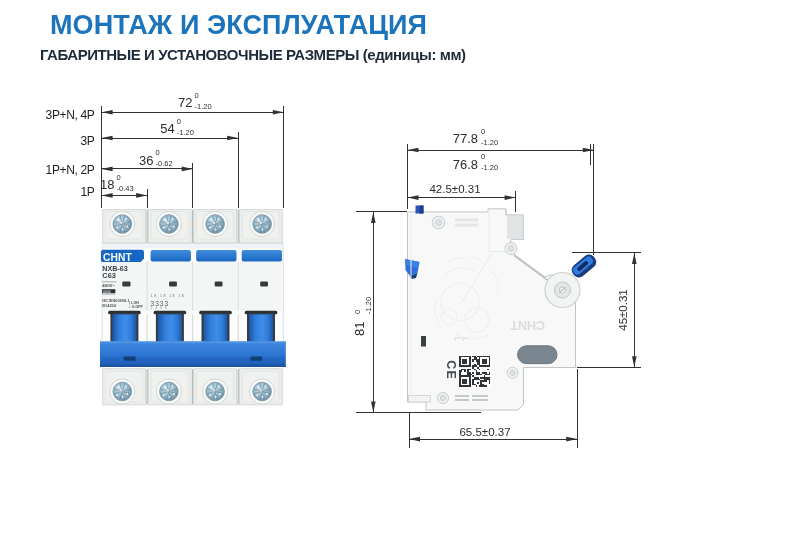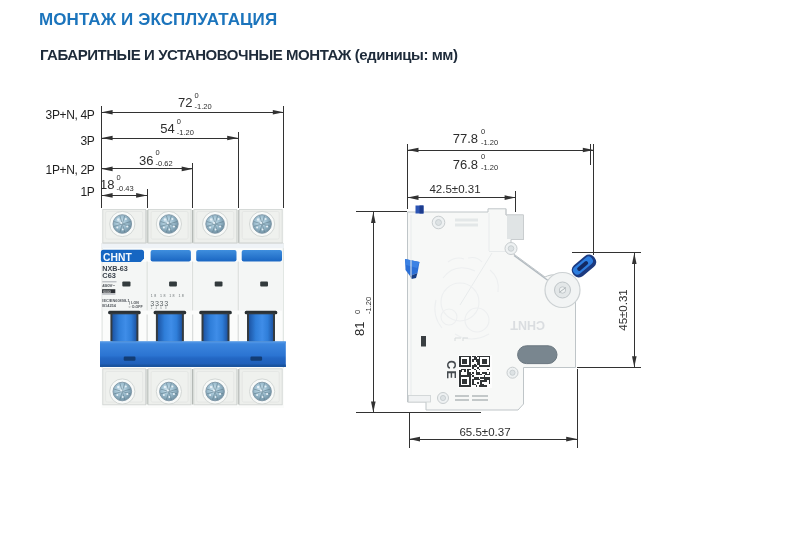--- a/index.html
+++ b/index.html
@@ -1,31 +1,31 @@
 <!DOCTYPE html>
 <html><head>
 <meta charset="utf-8">
 <style>
 html,body{margin:0;padding:0;background:#fff;width:785px;height:538px;overflow:hidden;}
 body{font-family:"Liberation Sans", sans-serif;position:relative;-webkit-font-smoothing:antialiased;}
-.t1{position:absolute;left:39px;top:10px;font-size:17px;font-weight:bold;color:#1b74bc;letter-spacing:0.1px;}
+.t1{position:absolute;left:50px;top:10px;font-size:27px;font-weight:bold;color:#1b74bc;letter-spacing:0.1px;}
 .t2{position:absolute;left:40px;top:46px;font-size:15px;font-weight:bold;color:#1e2b3a;letter-spacing:-0.45px;}
 svg{position:absolute;left:0;top:0;}
 .dim{font-size:13px;fill:#2d2d2d;}
 .dims{font-size:11.5px;fill:#2d2d2d;}
 .tol{font-size:7.5px;fill:#2d2d2d;}
 .lab{font-size:12px;fill:#1f1f1f;letter-spacing:-0.35px;}
 .dl{stroke:#323232;stroke-width:1;fill:none;shape-rendering:crispEdges;}
 </style>
 </head>
 <body>
 
 <div class="t1">МОНТАЖ И ЭКСПЛУАТАЦИЯ</div>
 
-<div class="t2">ГАБАРИТНЫЕ И УСТАНОВОЧНЫЕ МОНТАЖ (единицы: мм)</div>
+<div class="t2">ГАБАРИТНЫЕ И УСТАНОВОЧНЫЕ РАЗМЕРЫ (единицы: мм)</div>
 <svg width="785" height="538" viewBox="0 0 785 538">
 <defs>
 <radialGradient id="met" cx="42%" cy="38%" r="75%">
 <stop offset="0%" stop-color="#cfe4ef"></stop>
 <stop offset="38%" stop-color="#a3c3d4"></stop>
 <stop offset="72%" stop-color="#7e9fb1"></stop>
 <stop offset="100%" stop-color="#637f92"></stop>
 </radialGradient>
 <linearGradient id="stripe" x1="0" y1="0" x2="0" y2="1">
 <stop offset="0%" stop-color="#3f8ede"></stop>

